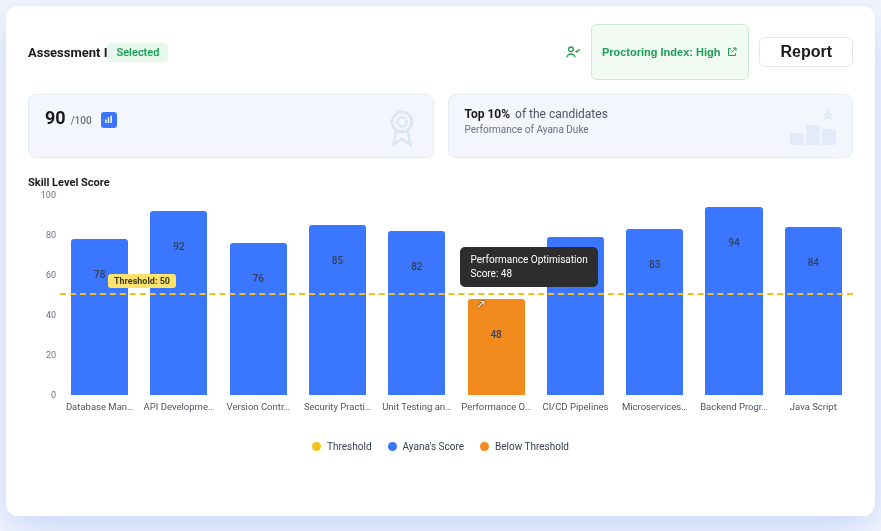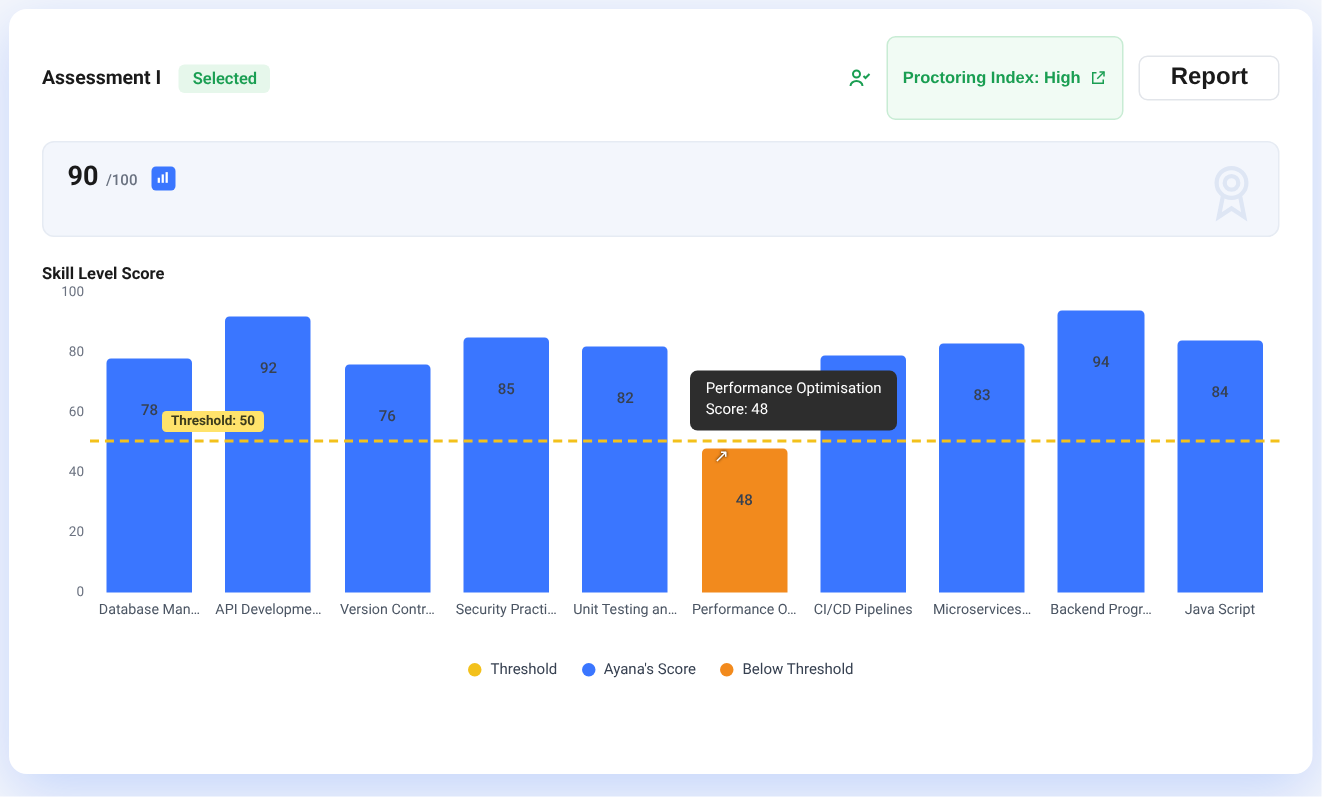--- a/index.html
+++ b/index.html
@@ -19,21 +19,21 @@
     height: 510px;
     position: relative;
   }
   
   .header {
     display: flex;
     align-items: center;
     justify-content: space-between;
     margin-bottom: 14px;
   }
-  .header-left { display: flex; align-items: center; gap: 12px; }
+  .header-left { display: flex; align-items: center; }
   .title { font-size: 13px; font-weight: 700; color: #1a1a1a; }
   .badge-selected {
     background: #e6f7eb;
     color: #1a9e52;
     font-size: 11px;
     font-weight: 600;
     padding: 3px 9px;
     border-radius: 4px;
   }
   .header-right { display: flex; align-items: center; gap: 10px; }
@@ -172,20 +172,33 @@
               <rect x="17" y="2" width="4" height="19"></rect>
             </svg>
         </span>
       </div>
       <svg class="deco" width="34" height="44" viewBox="0 0 24 30" fill="none" stroke="#cdd9ef" stroke-width="2">
           <circle cx="12" cy="10" r="7"></circle>
           <circle cx="12" cy="10" r="3.2"></circle>
           <path d="M8 16l-2 10 6-4 6 4-2-10"></path>
         </svg>
     </div>
+    <div class="stat">
+      <div class="line1">
+        <span class="top10-strong">Top 10%</span>
+        <span class="top10-rest"> of the candidates</span>
+      </div>
+      <div class="line2">Performance of Ayana Duke</div>
+      <svg class="deco" width="50" height="40" viewBox="0 0 50 40" fill="#d6e1f5">
+          <path d="M40 2l2 4 4 .5-3 3 .8 4L40 11l-3.8 2.5.8-4-3-3 4-.5z"></path>
+          <rect x="2" y="26" width="14" height="12" rx="2"></rect>
+          <rect x="18" y="18" width="14" height="20" rx="2"></rect>
+          <rect x="34" y="22" width="14" height="16" rx="2"></rect>
+        </svg>
+    </div>
   </div>
 
   <div class="chart-title">Skill Level Score</div>
 
   <div class="chart-wrap">
     <div class="plot" id="plot">
       <div class="bars" id="bars">
           <div class="bar-slot">
             <div class="bar" style="height: 78%;">
               <div class="bar-val">78</div>

